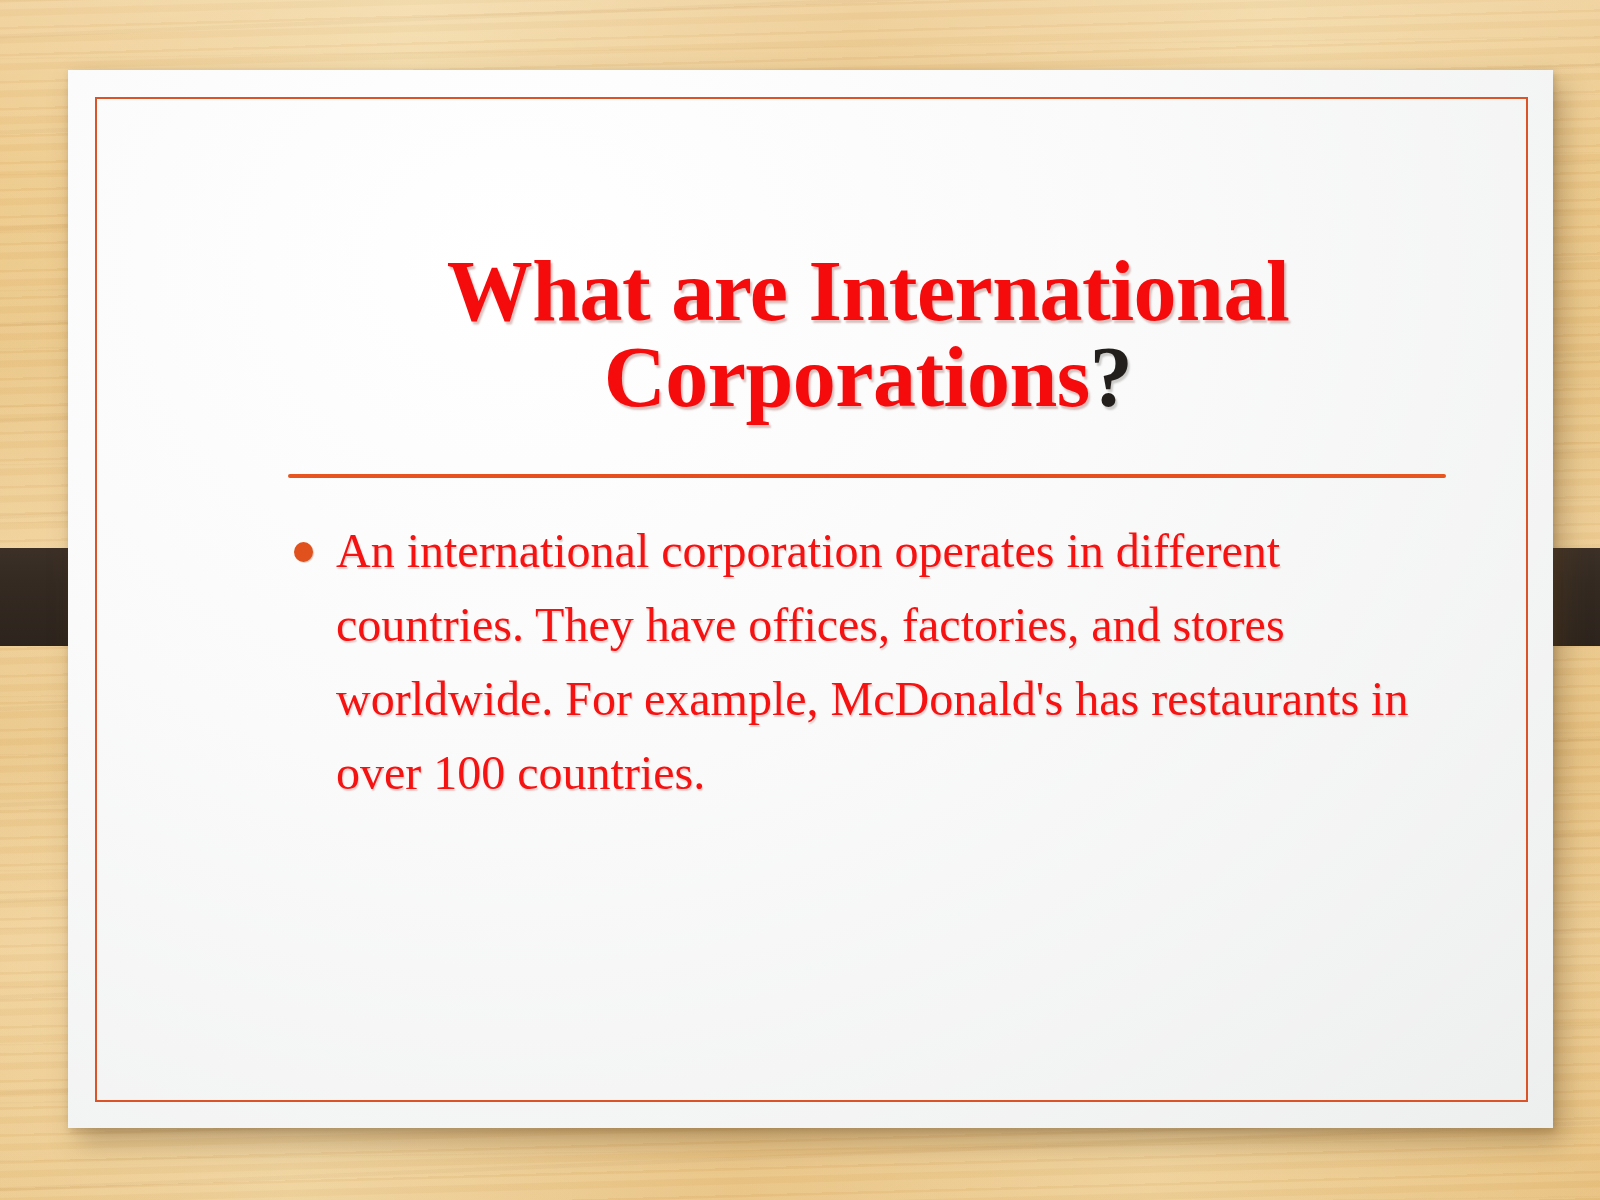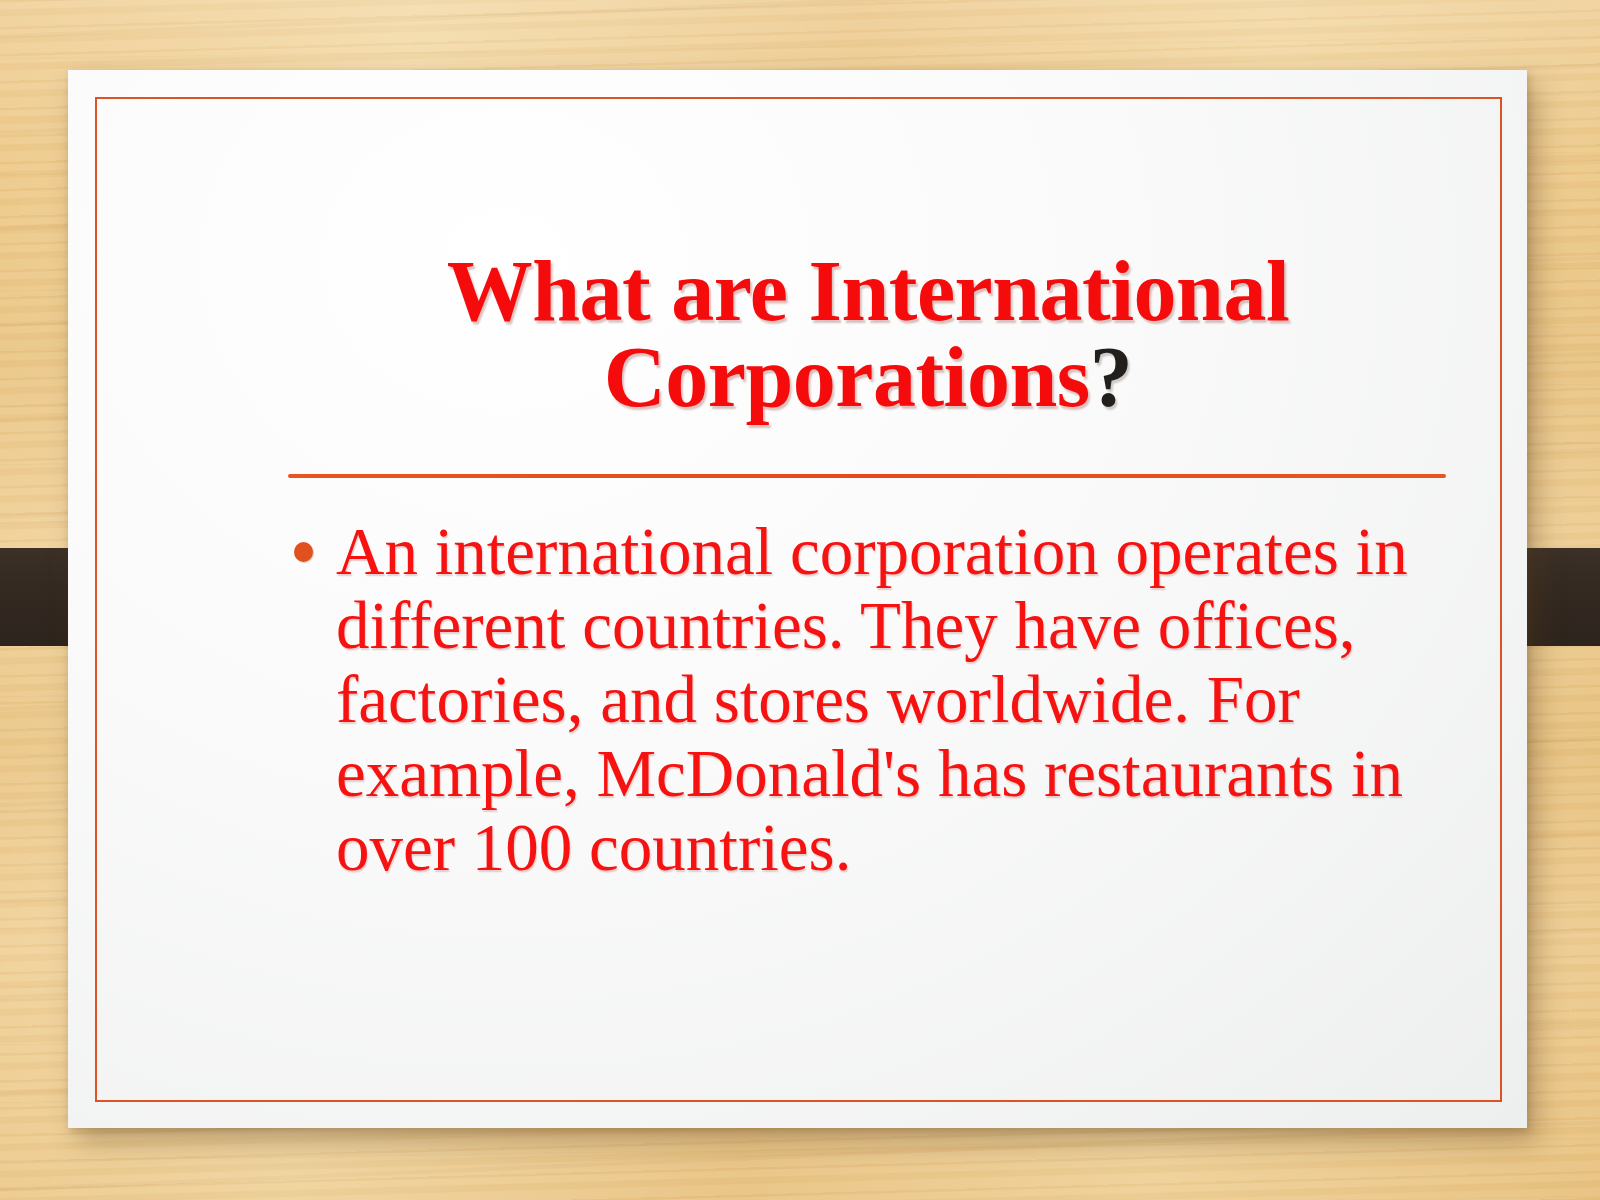--- a/index.html
+++ b/index.html
@@ -74,20 +74,21 @@
     position: absolute;
     left: 68px;
     top: 70px;
     width: 1459px;
     height: 1058px;
     background:
       radial-gradient(ellipse at 30% 18%, #FFFFFF 0%, #FAFAFA 42%, #EDEFEE 100%);
     box-shadow:
       10px 14px 26px rgba(92,62,25,0.34),
       2px 3px 7px rgba(92,62,25,0.22);
+    padding-left: 26px;
   }
 
   .paper-inner-border {
     position: absolute;
     left: 27px;
     top: 27px;
     right: 25px;
     bottom: 26px;
     border: 2px solid #DB5326;
     pointer-events: none;
@@ -158,21 +159,21 @@
     width: 1180px;
     margin: 0;
     padding: 0;
     list-style: none;
   }
 
   .body-item {
     position: relative;
     padding-left: 50px;
     font-family: "Liberation Serif", serif;
-    font-size: 67px;
+    font-size: 48px;
     line-height: 74px;
     color: #F71212;
     text-shadow: 1px 2px 1.5px rgba(130,25,15,0.20);
   }
 
   .bullet-dot {
     position: absolute;
     left: 8px;
     top: 28px;
     width: 19px;

